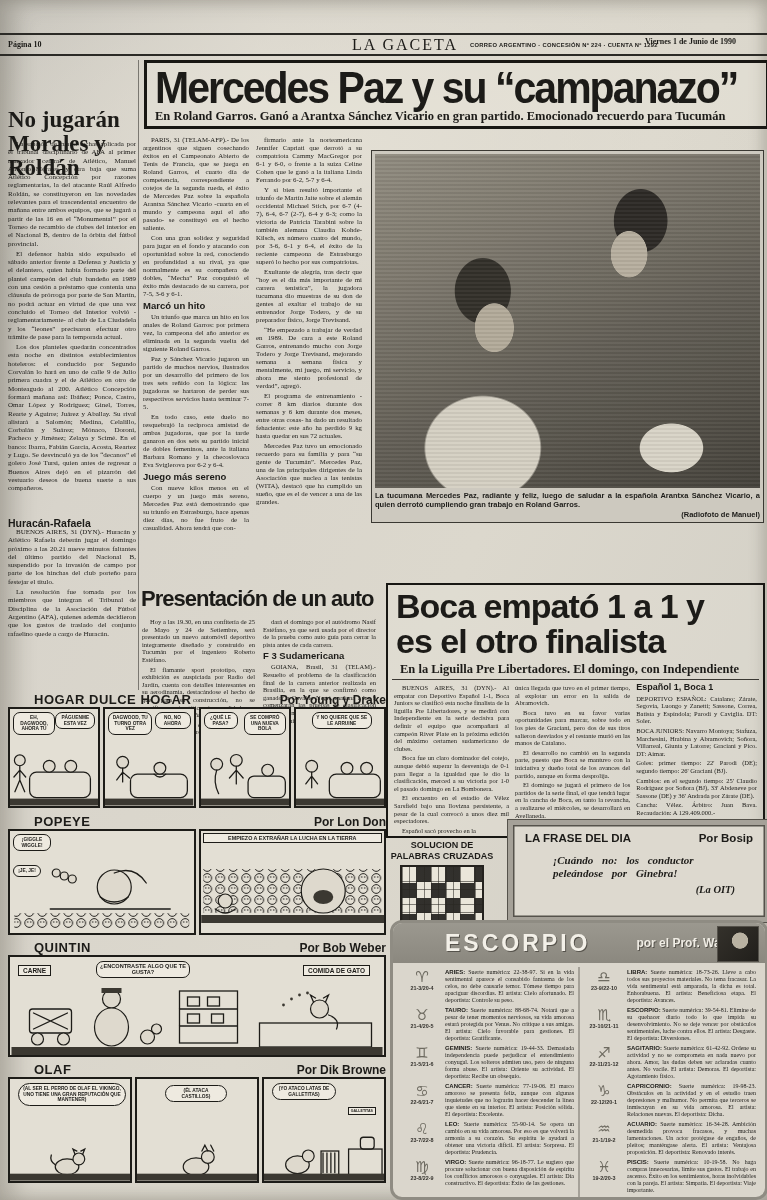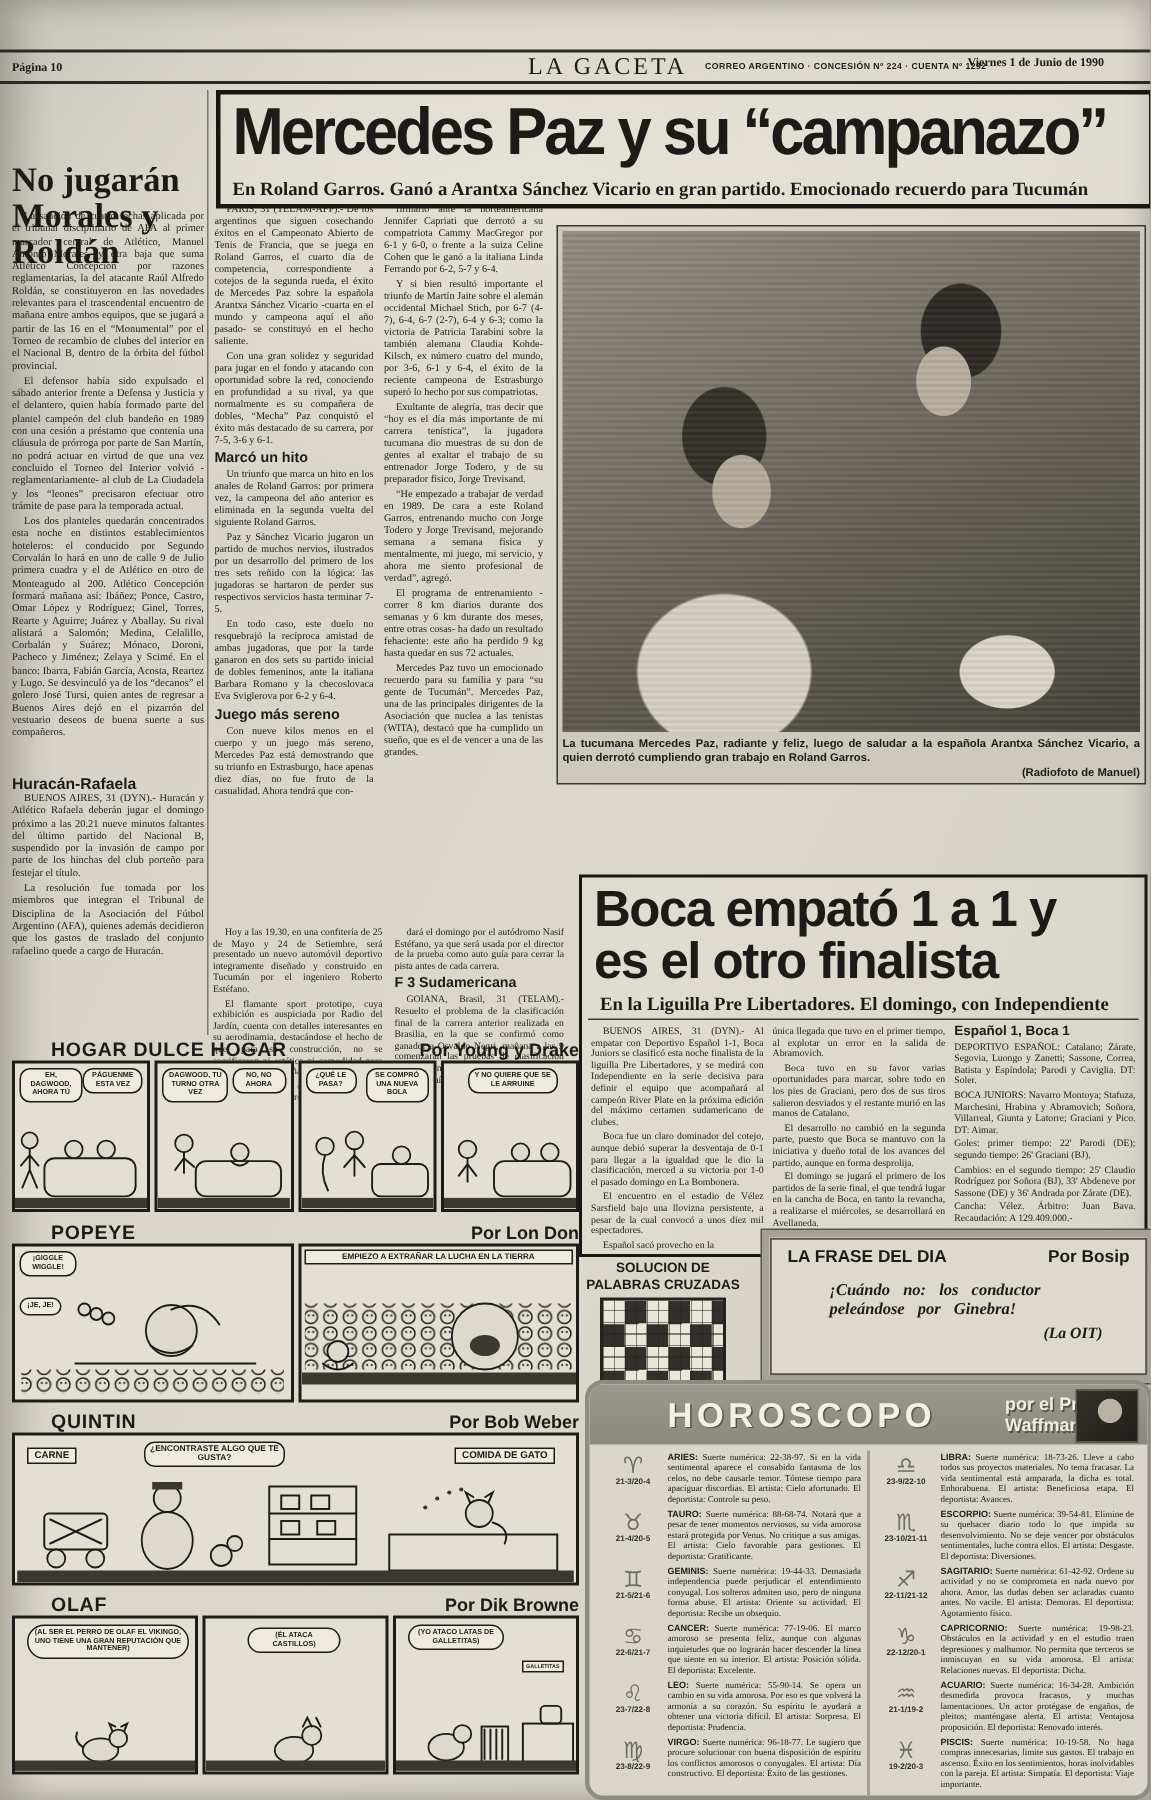--- a/index.html
+++ b/index.html
@@ -18,21 +18,21 @@
   .col{position:absolute;overflow:hidden;text-align:justify;}
   .col p{margin:0 0 2px;text-indent:8px;}
   .fz7{font-size:7px;line-height:8.3px;}
   .fz68{font-size:6.8px;line-height:8px;}
   .fz65{font-size:6.5px;line-height:7.6px;}
   .crosshead{font-family:"Liberation Sans",sans-serif;font-weight:bold;font-size:9.5px;line-height:11px;margin:4px 0 3px;text-indent:0 !important;text-align:left;}
   
   .hl-left{font-size:23px;line-height:24px;font-weight:bold;margin-top:48px;}
   .paz-box{position:absolute;border:3px solid #181713;padding:2px 8px 3px;background:rgba(235,231,222,.35);}
   .paz-title{font-family:"Liberation Sans",sans-serif;font-weight:bold;font-size:41px;letter-spacing:-2px;line-height:42px;white-space:nowrap;transform:scaleY(1.08);transform-origin:top left;}
-  .paz-sub{font-size:12.5px;font-weight:bold;line-height:14px;margin-top:12px;}
+  .paz-sub{font-size:12.5px;font-weight:bold;line-height:14px;margin-top:2px;}
   .section-hl{font-family:"Liberation Sans",sans-serif;font-weight:bold;letter-spacing:-1px;}
   .boca-box{position:absolute;border:2.5px solid #181713;background:rgba(233,229,220,.3);}
   .boca-title{font-family:"Liberation Sans",sans-serif;font-weight:bold;font-size:34px;line-height:35px;letter-spacing:-1px;padding:4px 8px 0;}
   .boca-sub{font-size:12.5px;font-weight:bold;padding:3px 8px 2px;border-bottom:1px solid #3a3833;margin:0 4px;}
   .box-score-title{font-family:"Liberation Sans",sans-serif;font-weight:bold;font-size:9px;margin:0 0 3px;text-indent:0 !important;text-align:left;}
   
   .photo-frame{position:absolute;border:1.5px solid #3a3832;padding:3px;background:#cdc9bf;}
   .photo{width:100%;height:334px;
     background:
       repeating-linear-gradient(0deg, rgba(255,255,255,.04) 0 2px, rgba(0,0,0,.05) 2px 4px),
@@ -150,20 +150,21 @@
     <p>“He empezado a trabajar de verdad en 1989. De cara a este Roland Garros, entrenando mucho con Jorge Todero y Jorge Trevisand, mejorando semana a semana física y mentalmente, mi juego, mi servicio, y ahora me siento profesional de verdad”, agregó.</p>
     <p>El programa de entrenamiento -correr 8 km diarios durante dos semanas y 6 km durante dos meses, entre otras cosas- ha dado un resultado fehaciente: este año ha perdido 9 kg hasta quedar en sus 72 actuales.</p>
     <p>Mercedes Paz tuvo un emocionado recuerdo para su familia y para “su gente de Tucumán”. Mercedes Paz, una de las principales dirigentes de la Asociación que nuclea a las tenistas (WITA), destacó que ha cumplido un sueño, que es el de vencer a una de las grandes.</p>
   </div>
   <div class="photo-frame" style="left:371px;top:150px;width:385px">
     <div class="photo"></div>
     <div class="caption">La tucumana Mercedes Paz, radiante y feliz, luego de saludar a la española Arantxa Sánchez Vicario, a quien derrotó cumpliendo gran trabajo en Roland Garros.</div>
     <div class="credit">(Radiofoto de Manuel)</div>
   </div>
 
+  <div class="abs section-hl" style="left:141px;top:586px;font-size:22px">Presentación de un auto</div>
   <div class="col fz65" style="left:142px;top:618px;width:113px;height:172px">
     <p>Hoy a las 19.30, en una confitería de 25 de Mayo y 24 de Setiembre, será presentado un nuevo automóvil deportivo integramente diseñado y construido en Tucumán por el ingeniero Roberto Estéfano.</p>
     <p>El flamante sport prototipo, cuya exhibición es auspiciada por Radio del Jardín, cuenta con detalles interesantes en su aerodinamia, destacándose el hecho de que, para su construcción, no se sacrificaron ni estética ni comodidad para conductor y acompañante.</p>
     <p>La máquina, que es un orgullo para la industria provincial, ro-</p>
   </div>
   <div class="col fz65" style="left:263px;top:618px;width:113px;height:172px">
     <p>dará el domingo por el autódromo Nasif Estéfano, ya que será usada por el director de la prueba como auto guía para cerrar la pista antes de cada carrera.</p>
     <p class="crosshead">F 3 Sudamericana</p>
     <p>GOIANA, Brasil, 31 (TELAM).- Resuelto el problema de la clasificación final de la carrera anterior realizada en Brasilia, en la que se confirmó como ganador a Osvaldo Negri, mañana a las 9 comenzarán las pruebas de clasificación para la competencia que, el domingo, se correrá aquí en F 3 Sudamericana.</p>
   </div>
@@ -367,21 +368,21 @@
     <div class="frase-head">
       <span>LA FRASE DEL DIA</span>
       <span>Por Bosip</span>
     </div>
     <div class="frase-quote">¡Cuándo no: los conductor peleándose por Ginebra!</div>
     <div class="frase-attr">(La OIT)</div>
   </div>
 
   <div class="horo" style="left:390px;top:920px;width:372px;height:274px">
     <div class="horo-bar">
-      <span class="horo-title">HOROSCOPO</span>
+      <span class="horo-title">ESCORPIO</span>
       <span class="horo-credit">por el Prof. Waffman</span>
       <span class="horo-photo"></span>
     </div>
     <div class="horo-cols">
       <div class="horo-col">
         <div class="sign">
           <div class="sign-icon-cell">
               <div class="sign-glyph">♈</div>
               <div class="sign-dates">21-3/20-4</div>
             </div>

